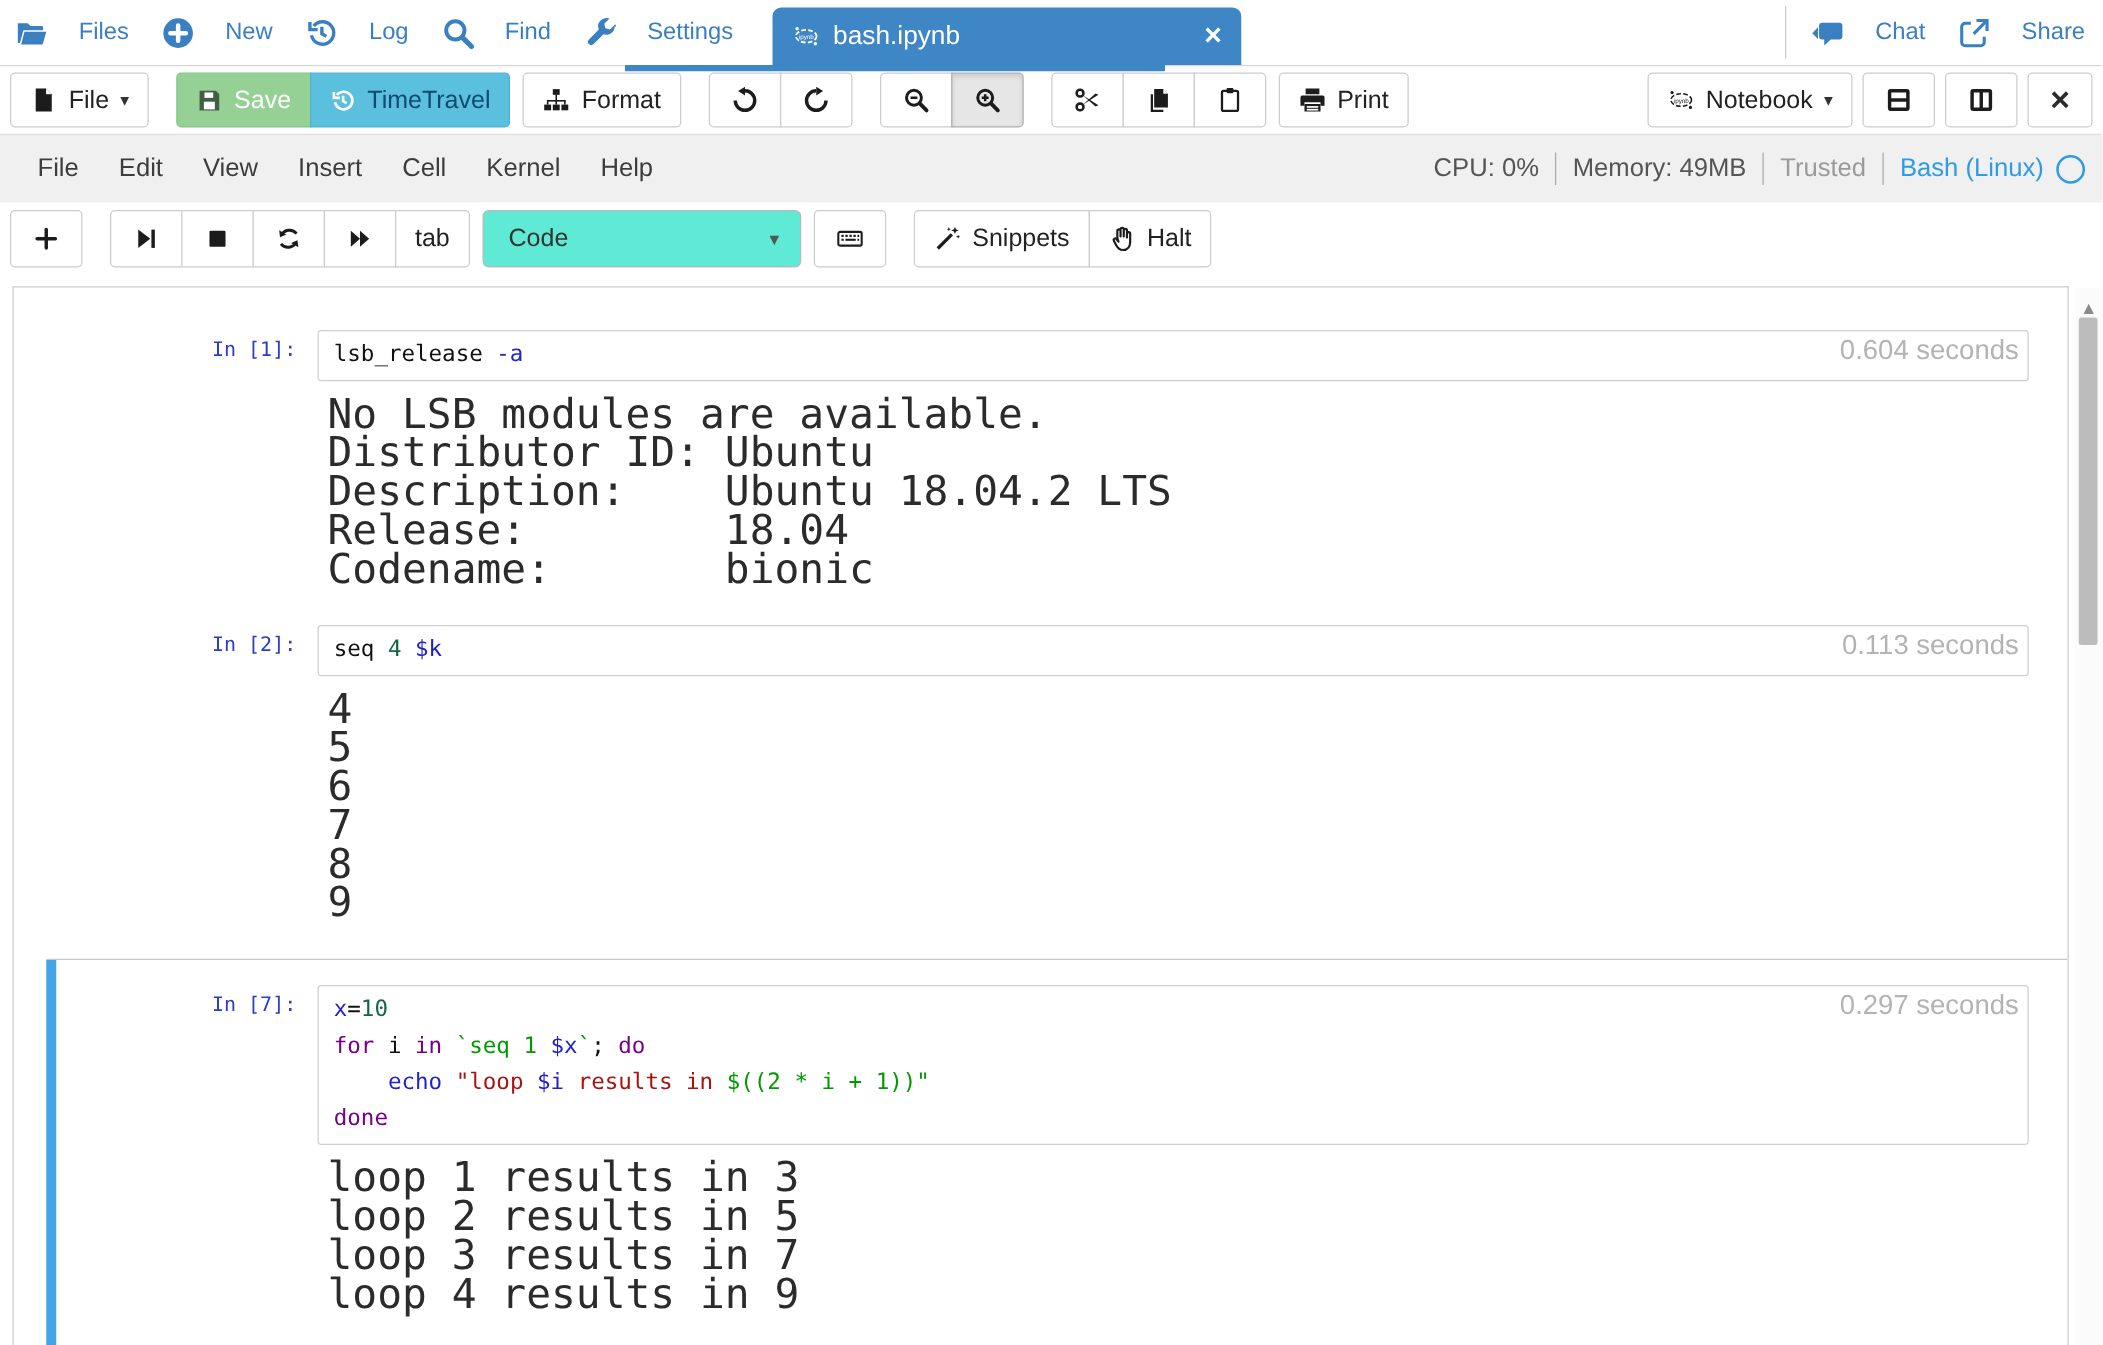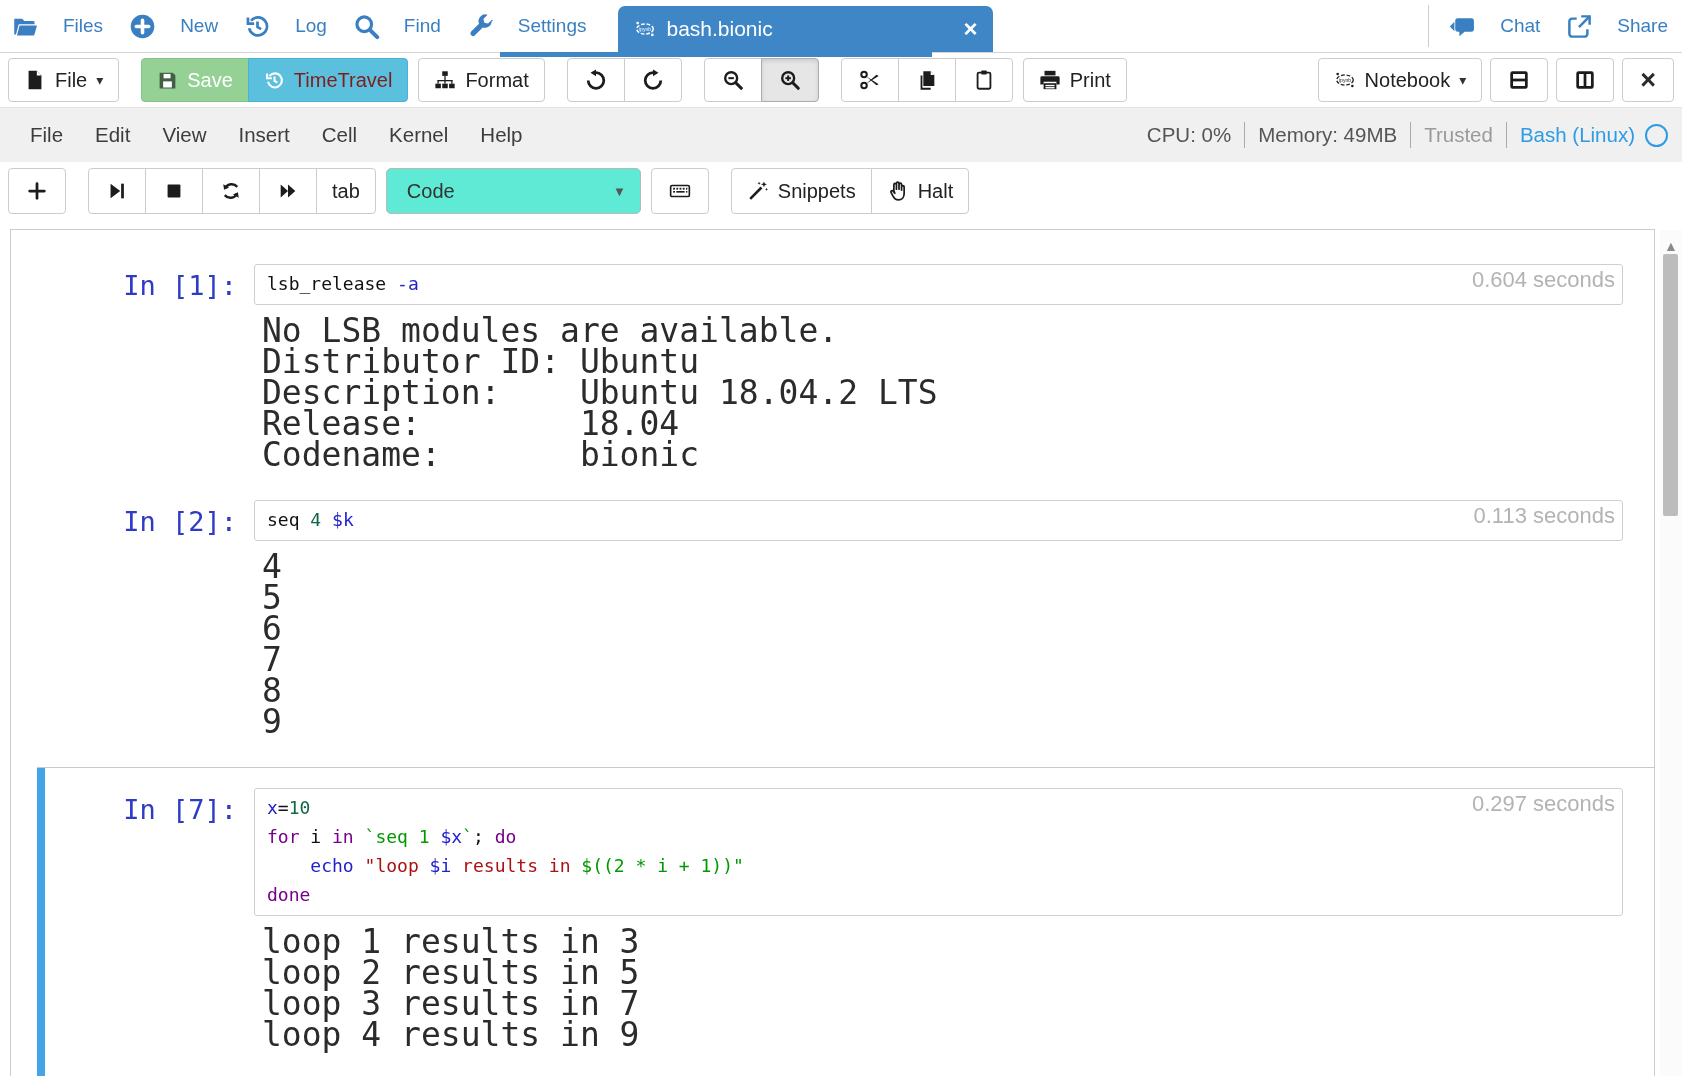--- a/index.html
+++ b/index.html
@@ -24,21 +24,21 @@
   .btn{height:44px;display:inline-flex;align-items:center;gap:9px;padding:0 15px;border:1px solid #ccc;border-radius:4px;
        background:#fff;font-size:20px;color:#222;box-sizing:border-box;white-space:nowrap;}
   .btn .icon svg{width:22px;height:22px;}
   .btn.icon-only{padding:0 17px;}
   .btn.active{background:#e6e6e6;border-color:#adadad;box-shadow:inset 0 2px 4px rgba(0,0,0,.12);}
   .btn-group{display:inline-flex;padding-left:12px;}
   .btn-group .btn{border-radius:0;margin-left:-1px;}
   .btn-group .btn:first-child{border-radius:4px 0 0 4px;margin-left:0;}
   .btn-group .btn:last-child{border-radius:0 4px 4px 0;}
   .btn-save{background:#95d195;border-color:#86c386;color:#fff;}
-  .btn-tt{background:#5bc0de;border-color:#4cb2d2;color:#7f1d1d;}
+  .btn-tt{background:#5bc0de;border-color:#4cb2d2;color:#0c4a6e;}
   .caret-down{font-size:14px;color:#333;}
   .btn-save .icon svg,.btn-tt .icon svg{width:21px;height:21px;}
   .toolbar-right{margin-left:auto;display:flex;gap:8px;align-items:center;}
   .x-glyph{font-size:27px;font-weight:bold;color:#2b2b2b;line-height:1;}
   
   .menubar{height:54px;background:#f0f0f0;border-top:1px solid #e2e2e2;display:flex;align-items:center;padding:0 14px;font-size:20.5px;color:#3d3d3d;}
   .menu-item{padding:0 16px;}
   .status{margin-left:auto;display:flex;align-items:center;color:#555;}
   .status .sep{border-left:1.5px solid #aaa;height:26px;margin:0 13px;}
   .status .dim{color:#9a9a9a;}
@@ -49,21 +49,21 @@
   .cellbar .btn{height:46px;}
   .code-select{width:255px;height:46px;border:1px solid #b9b9b9;border-radius:5px;display:flex;align-items:center;
                padding:0 14px 0 20px;font-size:20px;color:#333;box-sizing:border-box;background:#5eead4;}
   .code-select .sel-caret{margin-left:auto;font-size:13px;color:#555;}
   
   .panel{position:absolute;left:10px;right:27px;top:229px;bottom:0;border:1px solid #ccc;border-bottom:none;background:#fff;overflow:hidden;}
   .cells{padding-top:34px;}
   .cell{position:relative;margin-bottom:30px;}
   .cell-row{display:flex;align-items:flex-start;}
   .prompt{width:243px;flex:none;box-sizing:border-box;text-align:right;padding:6px 17px 0 0;
-          font-family:"DejaVu Sans Mono",monospace;font-size:27px;color:#2e3bc4;}
+          font-family:"DejaVu Sans Mono",monospace;font-size:16px;color:#2e3bc4;}
   .editor{flex:1;margin-right:31px;border:1px solid #cfcfcf;border-radius:3px;background:#fff;position:relative;padding:4px 12px 6px;}
   .timing{position:absolute;top:2px;right:7px;font-size:22px;color:#b3b3b3;font-family:"Liberation Sans",sans-serif;}
   .code-line{font-family:"DejaVu Sans Mono",monospace;font-size:18px;line-height:29px;white-space:pre;color:#111;}
   .output{margin:10px 31px 0 243px;padding-left:8px;}
   .output>div{font-family:"DejaVu Sans Mono",monospace;font-size:33px;line-height:31px;white-space:pre;color:#2b2b2b;}
   .cell.selected{padding-top:21px;}
   .cell.selected::after{content:"";position:absolute;left:26px;right:0;top:0;height:1px;background:#c9c9c9;}
   .cell.selected::before{content:"";position:absolute;left:26px;top:1px;width:8px;height:2000px;background:#45a4e8;z-index:2;}
   .tok-pln{color:#111}.tok-var{color:#2222cc}.tok-num{color:#116644}
   .tok-grn{color:#009900}.tok-kw{color:#770088}.tok-str{color:#aa1111}
@@ -125,21 +125,21 @@
 
   <div class="tab">
     <span class="icon">
       <svg viewBox="0 0 24 24" fill="none" stroke="currentColor">
           <ellipse cx="12" cy="12" rx="9" ry="5.5" stroke-width="1.6" stroke-dasharray="4 2"></ellipse>
           <circle cx="4" cy="5.5" r="1.5" fill="currentColor" stroke="none"></circle>
           <circle cx="20" cy="18.5" r="1.5" fill="currentColor" stroke="none"></circle>
           <text x="12" y="14.3" font-size="5.5" text-anchor="middle" fill="currentColor" stroke="none">ipynb</text>
         </svg>
     </span>
-    <span>bash.bionic</span>
+    <span>bash.ipynb</span>
     <span class="tab-close">×</span>
   </div>
 
   <div class="topbar-right">
     <div class="divider-v"></div>
     <div class="tb-item">
       <span class="icon">
         <svg viewBox="0 0 26 24" fill="currentColor">
             <path d="M5.2 7.5v9L0.8 12z"></path>
             <path d="M8.5 4h13a2.5 2.5 0 0 1 2.5 2.5v8a2.5 2.5 0 0 1-2.5 2.5h-6.5l-5 4.5V17h-1.5A2.5 2.5 0 0 1 6 14.5v-8A2.5 2.5 0 0 1 8.5 4z"></path>

